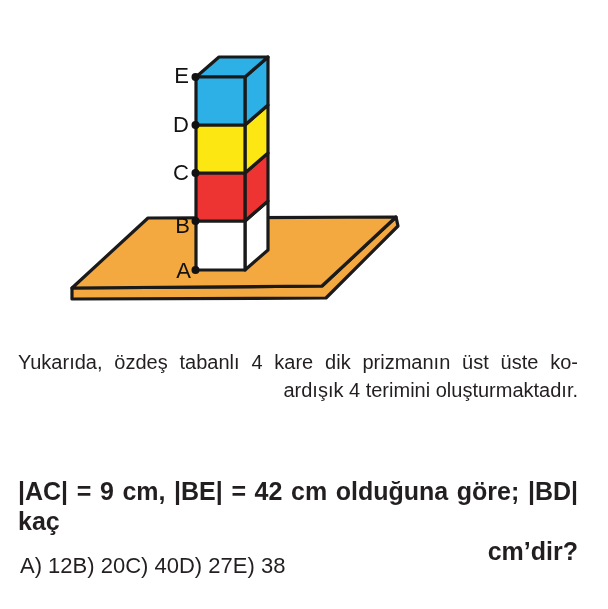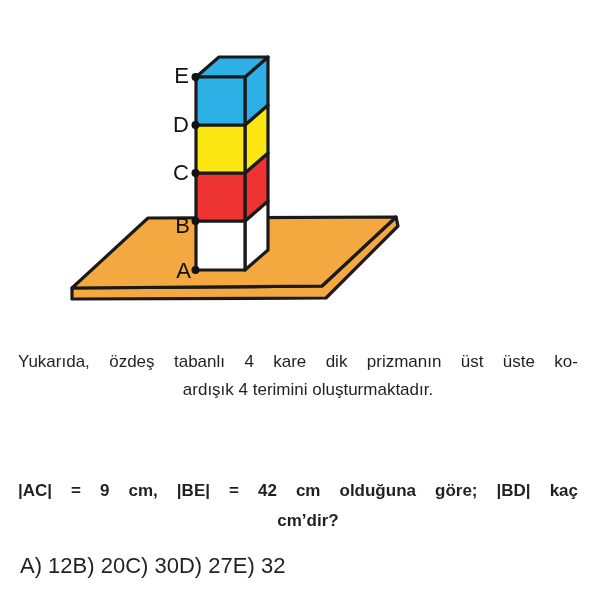--- a/index.html
+++ b/index.html
@@ -27,34 +27,34 @@
     fill: #121212;
     stroke: none;
   }
 
   
   .para {
     position: absolute;
     left: 18px;
     top: 348px;
     width: 560px;
-    font-size: 17px;
+    font-size: 20px;
     line-height: 28px;
   }
   .question {
     position: absolute;
     left: 18px;
     top: 476px;
     width: 560px;
-    font-size: 17px;
+    font-size: 25px;
     line-height: 30px;
     font-weight: 700;
   }
   .jline { text-align: justify; text-align-last: justify; }
-  .lline { text-align: center; margin-left: 20px; }
+  .lline { text-align: right; margin-left: 20px; }
 
   .answers {
     position: absolute;
     left: 20px;
     top: 552px;
     width: 517px;
     display: flex;
     font-size: 22px;
     line-height: 28px;
     white-space: nowrap;
@@ -103,18 +103,18 @@
   </div>
 
   <div class="question">
     <div class="jline">|AC| = 9 cm, |BE| = 42 cm olduğuna göre; |BD| kaç</div>
     <div class="lline">cm’dir?</div>
   </div>
 
   <div class="answers">
     <span>A) 12</span>
     <span>B) 20</span>
-    <span>C) 30</span>
+    <span>C) 40</span>
     <span>D) 27</span>
-    <span>E) 32</span>
+    <span>E) 38</span>
   </div>
 
 </div>
 
 </body></html>

